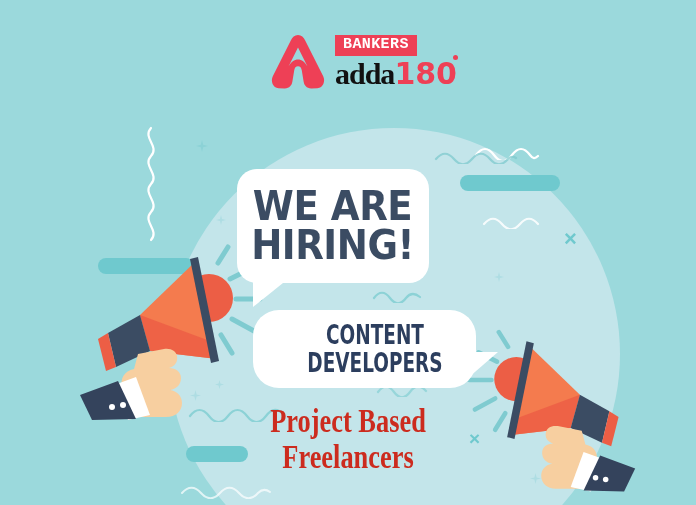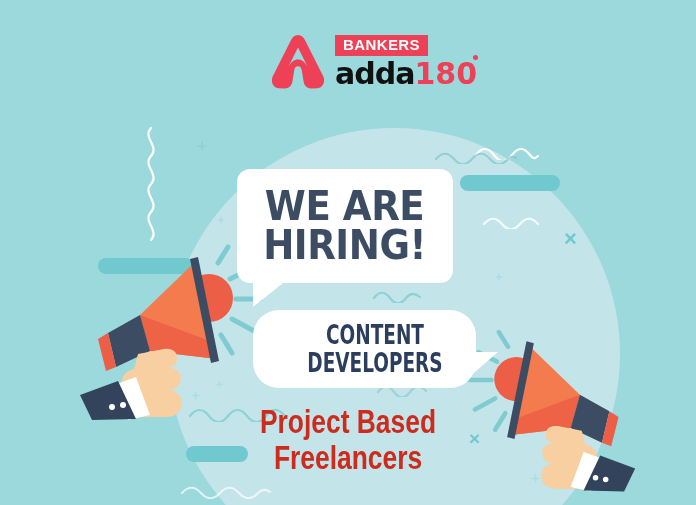--- a/index.html
+++ b/index.html
@@ -46,22 +46,22 @@
 
   
   .bubble{
     position:absolute;
     background:#ffffff;
     border-radius:34px;
     display:flex;align-items:center;justify-content:center;
     text-align:center;
   }
   .bubble-1{
-    left:237px; top:169px; width:216px; height:114px;
-    border-radius:13px;
+    left:237px; top:169px; width:192px; height:114px;
+    border-radius:20px;
   }
   .bubble-1 .tail{
     position:absolute;
     left:16px; bottom:-24px;
     width:0;height:0;
     border-left:0 solid transparent;
     border-right:40px solid transparent;
     border-top:32px solid #ffffff;
   }
   .bubble-1 .txt{
@@ -93,49 +93,49 @@
   }
 
   
   .headline{
     position:absolute;
     left:0;top:404px;width:696px;
     text-align:center;
     color:#CC2B1E;
     font-weight:800;
     font-size:33px;line-height:1.08;
-    font-family:Liberation Sans, sans-serif;
+    font-family:Liberation Serif, serif;
   }
   .headline span{display:block;transform:scaleX(0.80);}
 
   
   .logo{
     position:absolute;left:270px;top:32px;
     width:170px;height:60px;
     display:flex;align-items:center;gap:9px;
   }
   .logo-mark{
     position:relative;width:56px;height:58px;flex:0 0 auto;
   }
   .logo-mark svg{display:block;}
   .logo-text{display:flex;flex-direction:column;justify-content:center;gap:3px;}
   .bankers-badge{
     background:#EE4056;color:#ffffff;
     font-size:15px;font-weight:700;letter-spacing:0.4px;
     padding:2px 8px 3px 8px;
     line-height:1.05;
     align-self:flex-start;
-    font-family:Liberation Sans, sans-serif;
+    font-family:Liberation Mono, monospace;
   }
   .adda-row{
     display:flex;align-items:baseline;
     font-size:30px;font-weight:700;line-height:1;
     font-family:"DejaVu Sans", sans-serif;
   }
-  .adda-row .adda{color:#111111;letter-spacing:-1px;}
+  .adda-row .adda{color:#111111;letter-spacing:-1px;font-family:Liberation Serif, serif;}
   .adda-row .num{color:#EE4056;letter-spacing:0px;position:relative;}
   .adda-row .num .dot{
     position:absolute;right:-1px;top:-4px;
     width:5px;height:5px;border-radius:50%;background:#EE4056;
   }
 
   
   .mega{position:absolute;}
   .mega-left{left:78px;top:255px;width:190px;height:165px;}
   .mega-right{left:462px;top:338px;width:175px;height:155px;}

